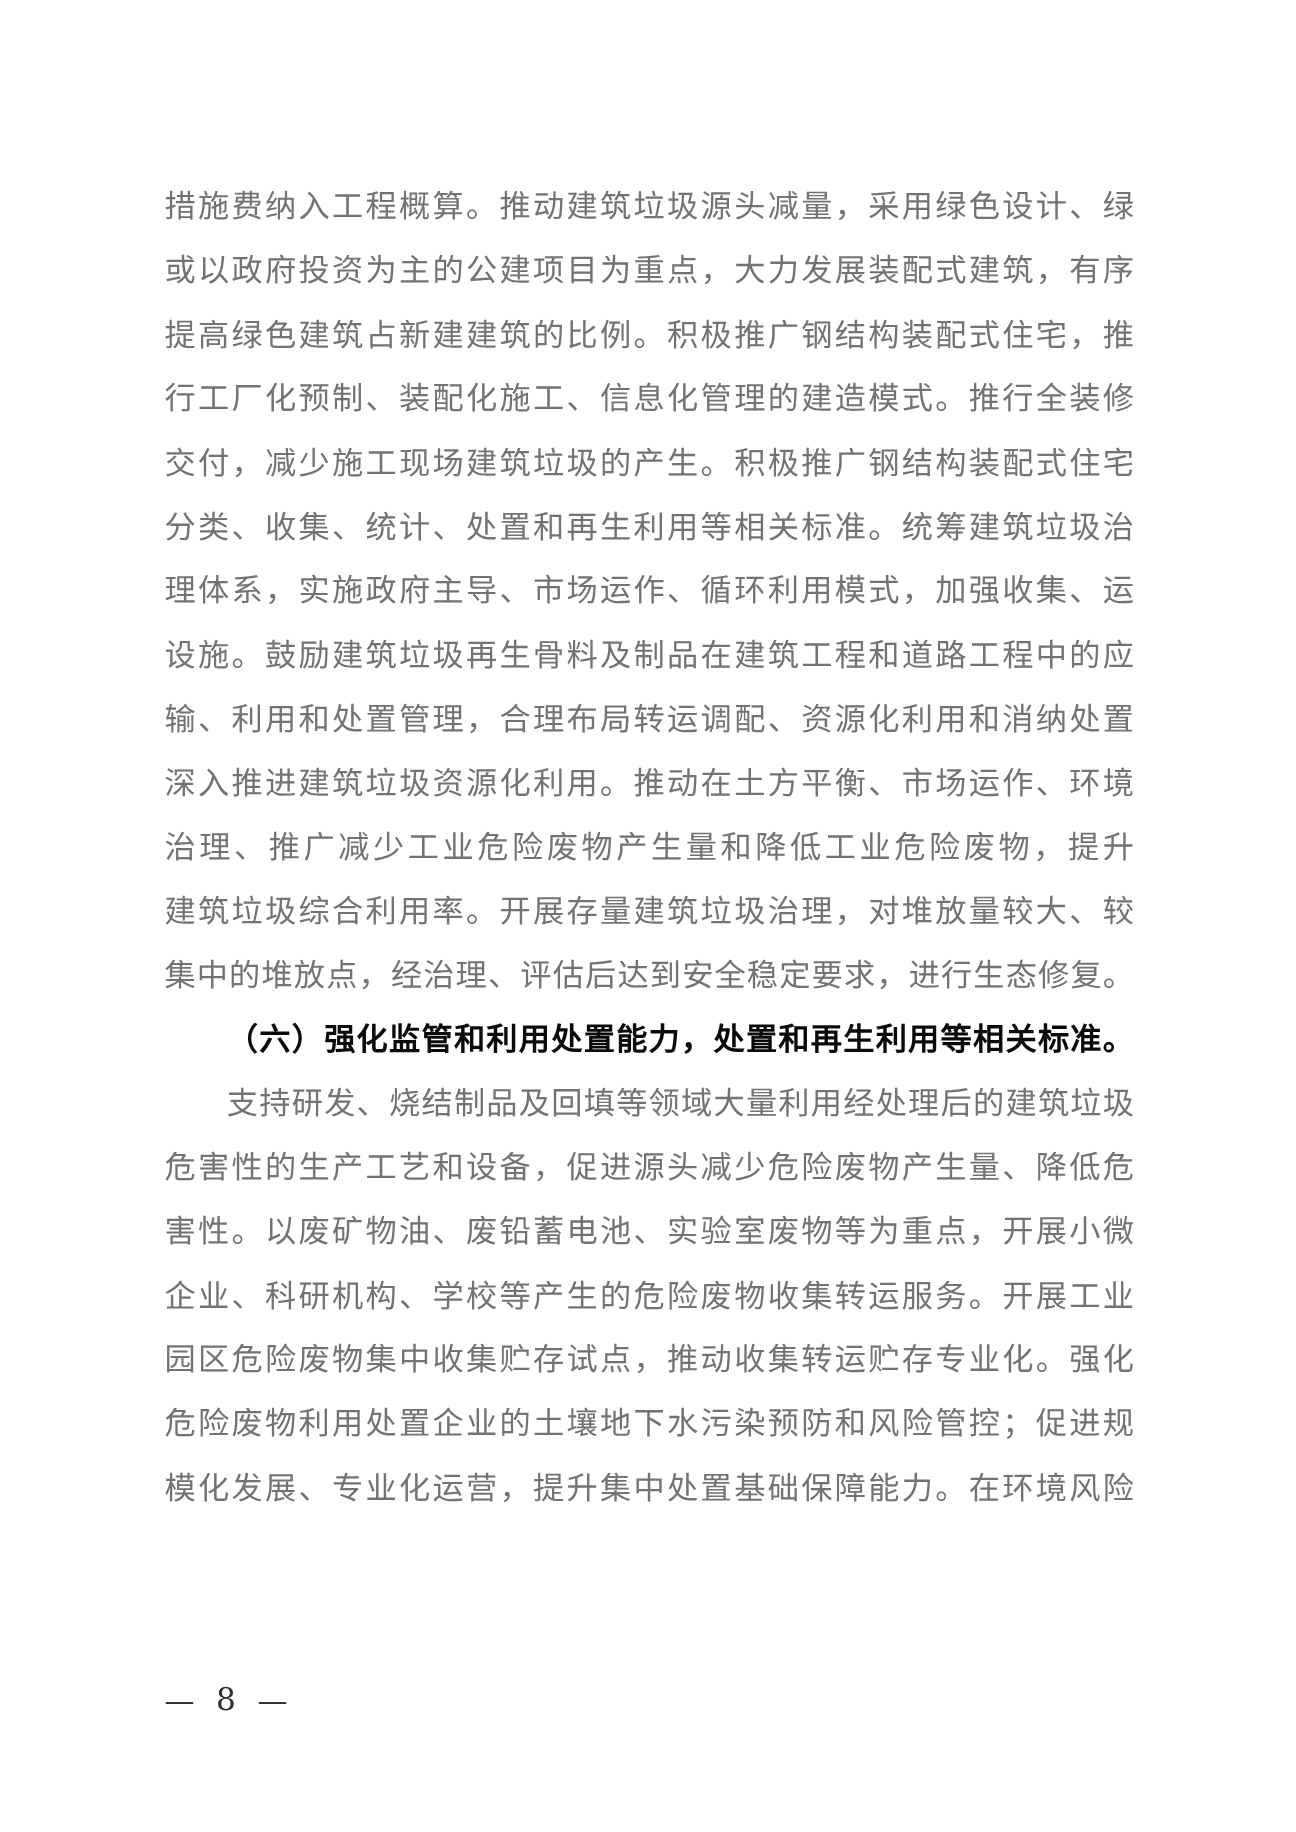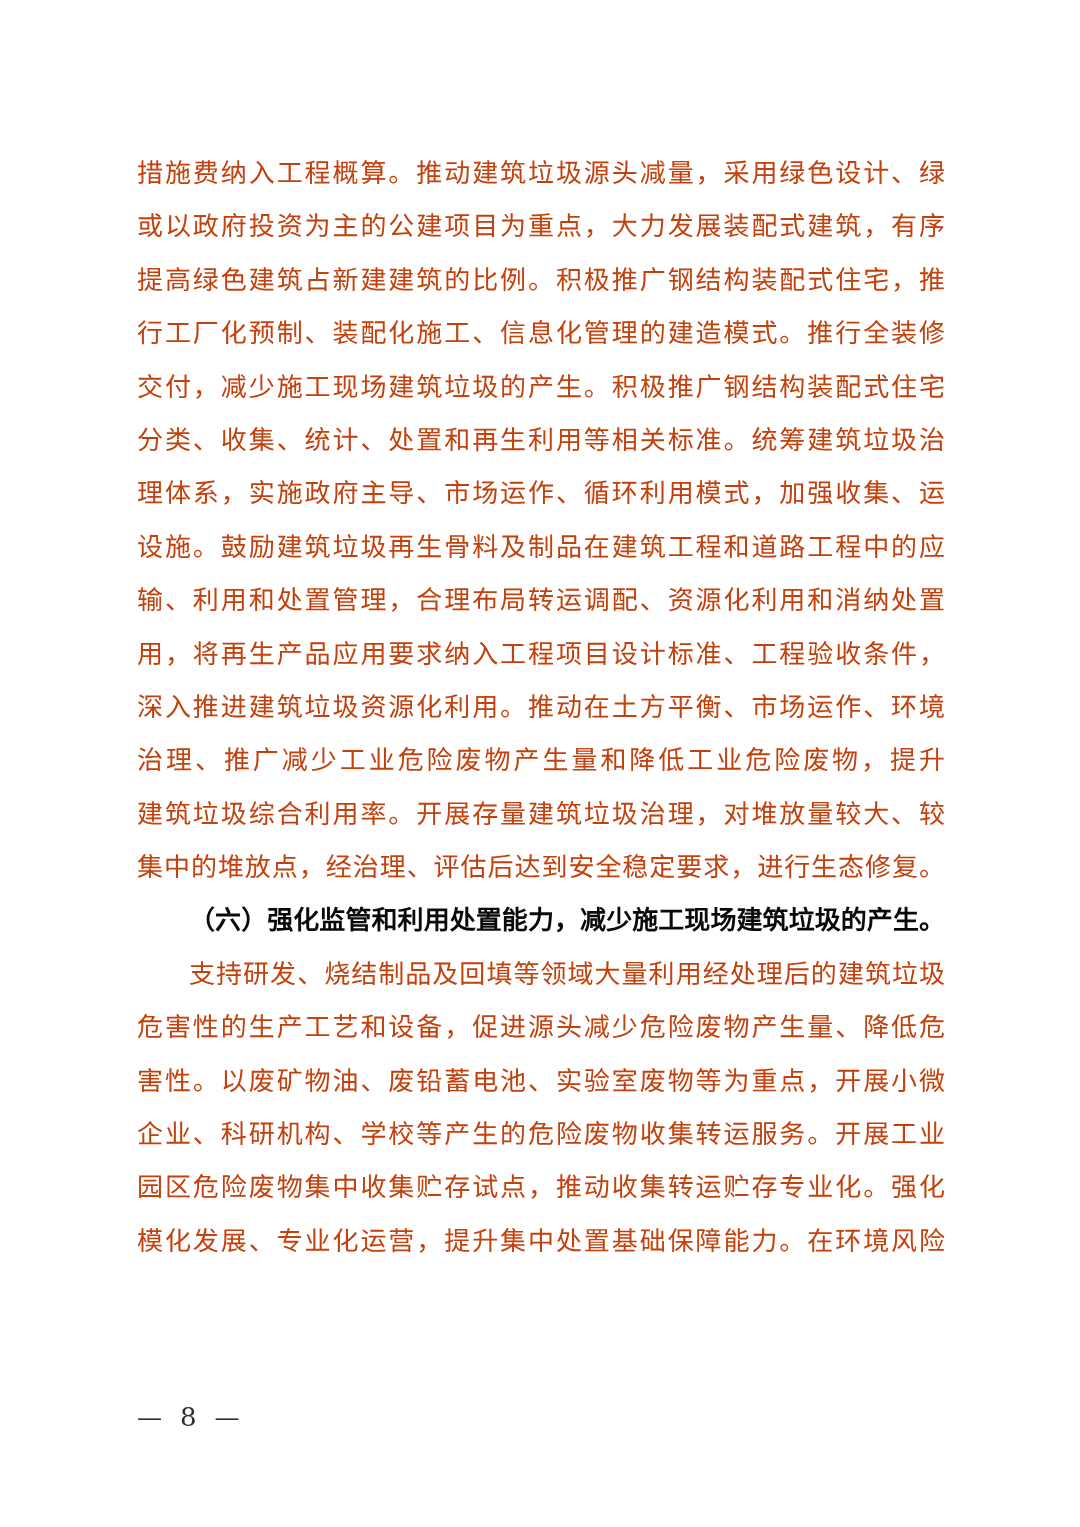--- a/index.html
+++ b/index.html
@@ -18,21 +18,21 @@
     font-family: "DejaVu Serif", "Liberation Serif", serif;
     overflow: hidden;
   }
   .textblock {
     width: 808px;
   }
   .line {
     font-size: 26px;
     line-height: 53.4px;
     height: 53.4px;
-    color: #c2410c;
+    color: #737373;
     text-align: justify;
     text-align-last: justify;
     text-justify: inter-character;
     overflow: hidden;
   }
   .line.indent {
     text-indent: 2em;
   }
   .heading-line {
     font-size: 26px;
@@ -74,33 +74,33 @@
 
     <div class="line">措施费纳入工程概算。推动建筑垃圾源头减量，采用绿色设计、绿</div>
     <div class="line">或以政府投资为主的公建项目为重点，大力发展装配式建筑，有序</div>
     <div class="line">提高绿色建筑占新建建筑的比例。积极推广钢结构装配式住宅，推</div>
     <div class="line">行工厂化预制、装配化施工、信息化管理的建造模式。推行全装修</div>
     <div class="line">交付，减少施工现场建筑垃圾的产生。积极推广钢结构装配式住宅</div>
     <div class="line">分类、收集、统计、处置和再生利用等相关标准。统筹建筑垃圾治</div>
     <div class="line">理体系，实施政府主导、市场运作、循环利用模式，加强收集、运</div>
     <div class="line">设施。鼓励建筑垃圾再生骨料及制品在建筑工程和道路工程中的应</div>
     <div class="line">输、利用和处置管理，合理布局转运调配、资源化利用和消纳处置</div>
-    <div class="line">用，将再生产品应用要求纳入工程项目设计标准、工程验收条件，</div>
     <div class="line">深入推进建筑垃圾资源化利用。推动在土方平衡、市场运作、环境</div>
     <div class="line">治理、推广减少工业危险废物产生量和降低工业危险废物，提升</div>
     <div class="line">建筑垃圾综合利用率。开展存量建筑垃圾治理，对堆放量较大、较</div>
     <div class="line">集中的堆放点，经治理、评估后达到安全稳定要求，进行生态修复。</div>
 
-    <div class="heading-line">（六）强化监管和利用处置能力，减少施工现场建筑垃圾的产生。</div>
+    <div class="heading-line">（六）强化监管和利用处置能力，处置和再生利用等相关标准。</div>
 
     <div class="line indent">支持研发、烧结制品及回填等领域大量利用经处理后的建筑垃圾</div>
     <div class="line">危害性的生产工艺和设备，促进源头减少危险废物产生量、降低危</div>
     <div class="line">害性。以废矿物油、废铅蓄电池、实验室废物等为重点，开展小微</div>
     <div class="line">企业、科研机构、学校等产生的危险废物收集转运服务。开展工业</div>
     <div class="line">园区危险废物集中收集贮存试点，推动收集转运贮存专业化。强化</div>
+    <div class="line">危险废物利用处置企业的土壤地下水污染预防和风险管控；促进规</div>
     <div class="line">模化发展、专业化运营，提升集中处置基础保障能力。在环境风险</div>
 
   </div>
 
   <div class="footer">
     <span class="dash">—</span>
     <span class="pagenum">8</span>
     <span class="dash">—</span>
   </div>
 

